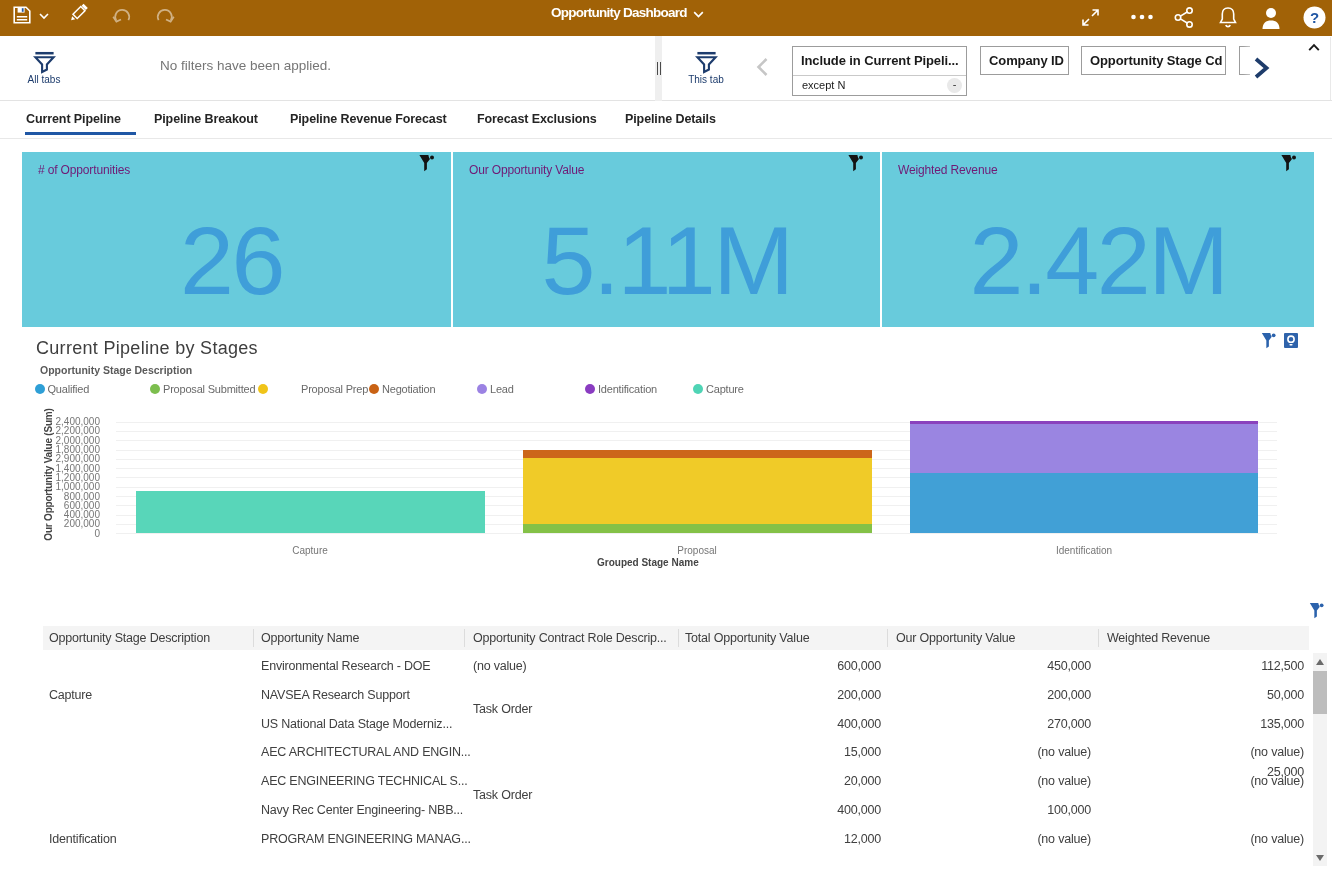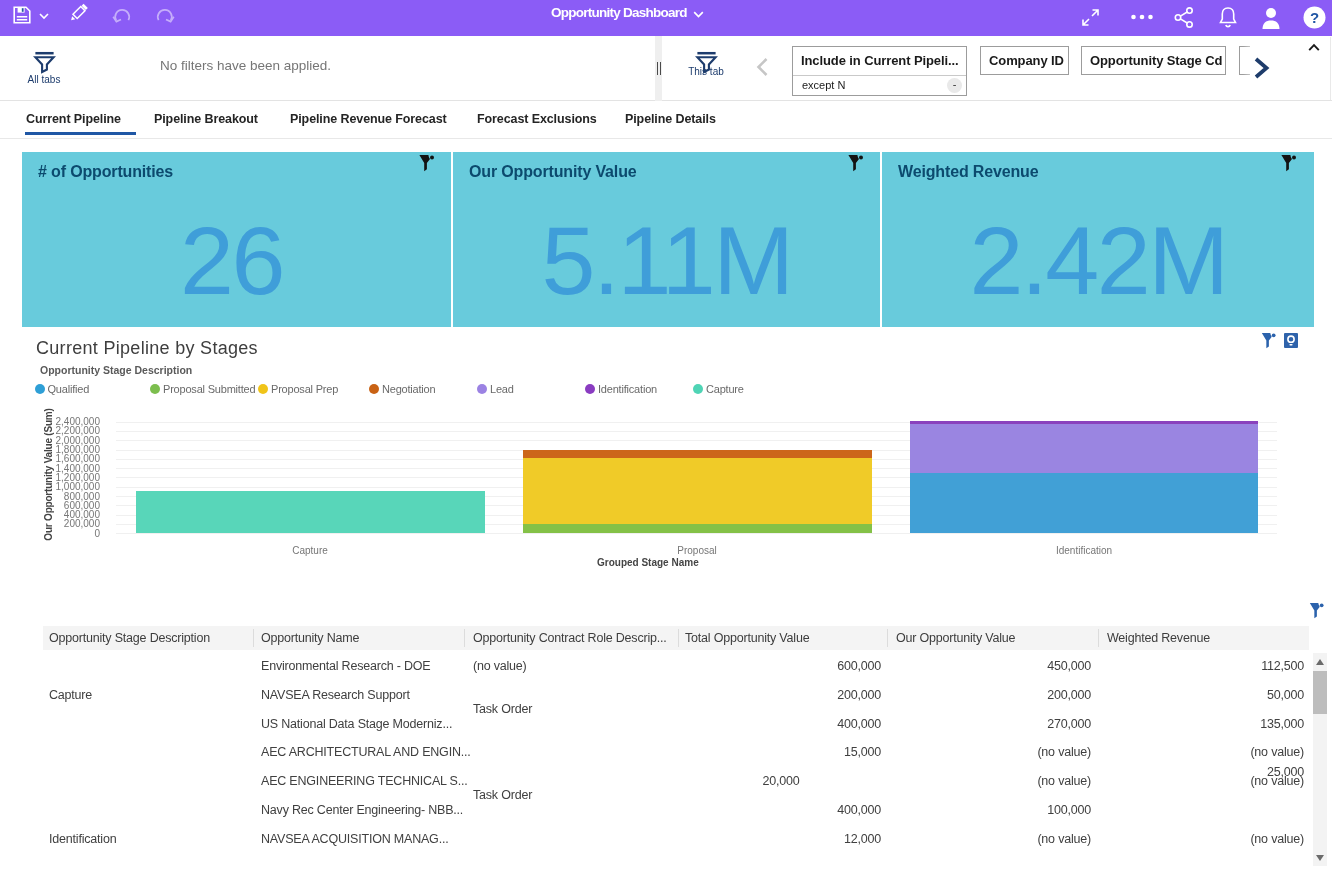--- a/index.html
+++ b/index.html
@@ -3,21 +3,21 @@
 <meta charset="utf-8">
 <style>
 * { margin:0; padding:0; box-sizing:border-box; }
 html,body { width:1332px; height:870px; overflow:hidden; background:#fff;
   font-family:"Liberation Sans", sans-serif; }
 #page { position:relative; width:1332px; height:870px; }
 .abs { position:absolute; }
 
 
 #navbar { position:absolute; left:0; top:0; width:1332px; height:45px;
-  background:#8b5cf6; border-bottom:1px solid #17437f; }
+  background:#a16207; border-bottom:1px solid #17437f; }
 #navbar svg { position:absolute; }
 #title { position:absolute; top:0; height:35px; line-height:25px; left:551px;
   color:#fff; font-size:13.5px; font-weight:700; letter-spacing:-0.75px; }
 
 
 #ftoolbar { position:absolute; left:0; top:36px; width:1332px; height:64px; background:#fff; }
 #ftoolbar-border { position:absolute; left:0; top:100px; width:1332px; height:1px; background:#e3e3e3; }
 .funnel-lbl { position:absolute; font-size:10px; color:#1d3c6d; text-align:center; }
 #nofilters { position:absolute; left:160px; top:58px; width:380px; text-align:left;
   color:#767676; font-size:13.5px; }
@@ -32,21 +32,21 @@
 
 
 #tabbar { position:absolute; left:0; top:101px; width:1332px; height:38px; background:#fff;
   border-bottom:1px solid #e8e8e8; }
 .tab { position:absolute; top:101px; height:38px; line-height:37px; font-size:12.5px; font-weight:700;
   color:#252525; letter-spacing:-0.1px; white-space:nowrap; }
 #tab-underline { position:absolute; left:25px; top:132px; width:111px; height:3px; background:#1f57a5; }
 
 
 .kpi { position:absolute; top:152px; height:175px; background:#68cbdc; }
-.kpi-title { position:absolute; left:16px; top:11px; font-size:16px; font-weight:700; color:#0c4a6e;
+.kpi-title { position:absolute; left:16px; top:11px; font-size:12px; font-weight:400; color:#701a75;
   letter-spacing:-0.15px; }
 .kpi-num { position:absolute; left:0; width:100%; top:33px; height:151px; text-align:center;
   font-size:97px; color:#3f9ed9; line-height:151px; letter-spacing:-2.5px; }
 
 
 #chart-title { position:absolute; left:36px; top:338px; font-size:18px; color:#3e3e3e; letter-spacing:0.3px; }
 #legend-title { position:absolute; left:40px; top:364px; font-size:10.5px; font-weight:700; color:#5a5a5a; }
 .leg-dot { position:absolute; top:384px; width:10px; height:10px; border-radius:50%; }
 .leg-txt { position:absolute; top:382.5px; font-size:11px; letter-spacing:-0.2px; color:#6a6a6a; }
 .gridline { position:absolute; height:1px; background:#f0f0f0; left:116px; width:1161px; }
@@ -164,21 +164,21 @@
 <div class="funnel-lbl" style="left:14px; top:74px; width:60px;">All tabs</div>
 <div id="nofilters">No filters have been applied.</div>
 <div id="splitter"></div>
 <div class="spbar" style="left:656.5px;"></div>
     <div class="spbar" style="left:659.5px;"></div>
 
 <svg class="abs" style="left:695px; top:51px;" width="23" height="23" viewBox="0 0 24 24">
   <rect x="2.5" y="1" width="19" height="2.6" fill="#1d3c6d"></rect>
   <path d="M2.5 6.5 h19 l-7 7.6 v5.2 l-5 2.6 v-7.8 z" fill="none" stroke="#1d3c6d" stroke-width="2.2"></path>
 </svg>
-<div class="funnel-lbl" style="left:676px; top:66px; width:60px;">This tab</div>
+<div class="funnel-lbl" style="left:676px; top:74px; width:60px;">This tab</div>
 
 <svg id="chev-left" width="14" height="20" viewBox="0 0 14 20">
   <path d="M11.5 2 L3.5 10 L11.5 18" fill="none" stroke="#c6c6c6" stroke-width="2.6"></path>
 </svg>
 
 <div class="chip" style="left:792px; top:46px; width:175px; height:50px;">
   <div class="chip-label">Include in Current Pipeli...</div>
   <div style="border-top:1px solid #c9c9c9; height:20px; position:relative;">
     <span style="font-size:11px; color:#1a1a1a; position:absolute; left:9px; top:3px;">except N</span>
     <span style="position:absolute; right:4px; top:2px; width:15px; height:15px; border-radius:50%;
@@ -249,21 +249,21 @@
   <circle cx="7" cy="6.2" r="3.1" fill="none" stroke="#fff" stroke-width="1.6"></circle>
   <rect x="5.4" y="11" width="3.2" height="1.5" rx="0.7" fill="#fff"></rect>
 </svg>
 
 <div id="legend-title">Opportunity Stage Description</div>
 <div class="leg-dot" style="left:34.5px; background:#2e9fd6;"></div>
     <div class="leg-txt" style="left:47.5px;">Qualified</div>
 <div class="leg-dot" style="left:150px; background:#7cbe4e;"></div>
     <div class="leg-txt" style="left:163px;">Proposal Submitted</div>
 <div class="leg-dot" style="left:258px; background:#f0c419;"></div>
-    <div class="leg-txt" style="left:271px;">Proposal Prep</div>
+    <div class="leg-txt" style="left:260px;padding-left:41px;">Proposal Prep</div>
 <div class="leg-dot" style="left:369px; background:#c96214;"></div>
     <div class="leg-txt" style="left:382px;">Negotiation</div>
 <div class="leg-dot" style="left:477px; background:#9b82e3;"></div>
     <div class="leg-txt" style="left:490px;">Lead</div>
 <div class="leg-dot" style="left:585px; background:#8a3cc1;"></div>
     <div class="leg-txt" style="left:598px;">Identification</div>
 <div class="leg-dot" style="left:693px; background:#4fd4b5;"></div>
     <div class="leg-txt" style="left:706px;">Capture</div>
 
 <div id="chartarea"></div>
@@ -309,21 +309,21 @@
     <div class="ylab" style="left: 45px; top: 498.8px;">600,000</div>
     <div class="gridline" style="top: 496px;"></div>
     <div class="ylab" style="left: 45px; top: 489.5px;">800,000</div>
     <div class="gridline" style="top: 486.7px;"></div>
     <div class="ylab" style="left: 45px; top: 480.2px;">1,000,000</div>
     <div class="gridline" style="top: 477.4px;"></div>
     <div class="ylab" style="left: 45px; top: 470.9px;">1,200,000</div>
     <div class="gridline" style="top: 468.1px;"></div>
     <div class="ylab" style="left: 45px; top: 461.6px;">1,400,000</div>
     <div class="gridline" style="top: 458.8px;"></div>
-    <div class="ylab" style="left: 45px; top: 452.3px;">1,600,000</div>
+    <div class="ylab" style="left: 45px; top: 452.3px;">2,900,000</div>
     <div class="gridline" style="top: 449.5px;"></div>
     <div class="ylab" style="left: 45px; top: 443px;">1,800,000</div>
     <div class="gridline" style="top: 440.2px;"></div>
     <div class="ylab" style="left: 45px; top: 433.7px;">2,000,000</div>
     <div class="gridline" style="top: 430.9px;"></div>
     <div class="ylab" style="left: 45px; top: 424.4px;">2,200,000</div>
     <div class="gridline" style="top: 421.6px;"></div>
     <div class="ylab" style="left: 45px; top: 415.1px;">2,400,000</div>
     <div class="bar" style="left: 136px; width: 348.5px; top: 490.5px; height: 42.7px; background: rgb(88, 214, 185);"></div>
     <div class="bar" style="left: 523px; width: 348.5px; top: 524px; height: 9.2px; background: rgb(132, 193, 71);"></div>
@@ -344,27 +344,27 @@
     <div class="td num" style="left: 1104px; top: 680.5px; width: 200px;">50,000</div>
     <div class="td" style="left: 261px; top: 709.5px;">US National Data Stage Moderniz...</div>
     <div class="td num" style="left: 681px; top: 709.5px; width: 200px;">400,000</div>
     <div class="td num" style="left: 891px; top: 709.5px; width: 200px;">270,000</div>
     <div class="td num" style="left: 1104px; top: 709.5px; width: 200px;">135,000</div>
     <div class="td" style="left: 261px; top: 738px;">AEC ARCHITECTURAL AND ENGIN...</div>
     <div class="td num" style="left: 681px; top: 738px; width: 200px;">15,000</div>
     <div class="td num" style="left: 891px; top: 738px; width: 200px;">(no value)</div>
     <div class="td num" style="left: 1104px; top: 738px; width: 200px;">(no value)</div>
     <div class="td" style="left: 261px; top: 766.5px;">AEC ENGINEERING TECHNICAL S...</div>
-    <div class="td num" style="left: 681px; top: 766.5px; width: 200px; text-align: center;">20,000</div>
+    <div class="td num" style="left: 681px; top: 766.5px; width: 200px;">20,000</div>
     <div class="td num" style="left: 891px; top: 766.5px; width: 200px;">(no value)</div>
     <div class="td num" style="left: 1104px; top: 766.5px; width: 200px;">(no value)</div>
     <div class="td" style="left: 261px; top: 795.5px;">Navy Rec Center Engineering- NBB...</div>
     <div class="td num" style="left: 681px; top: 795.5px; width: 200px;">400,000</div>
     <div class="td num" style="left: 891px; top: 795.5px; width: 200px;">100,000</div>
     <div class="td num" style="left: 1104px; top: 758px; width: 200px;">25,000</div>
     <div class="td" style="left: 49px; top: 824.5px;">Identification</div>
-    <div class="td" style="left: 261px; top: 824.5px;">NAVSEA ACQUISITION MANAG...</div>
+    <div class="td" style="left: 261px; top: 824.5px;">PROGRAM ENGINEERING MANAG...</div>
     <div class="td num" style="left: 681px; top: 824.5px; width: 200px;">12,000</div>
     <div class="td num" style="left: 891px; top: 824.5px; width: 200px;">(no value)</div>
     <div class="td num" style="left: 1104px; top: 824.5px; width: 200px;">(no value)</div>
     <div class="td" style="left: 473px; top: 695px;">Task Order</div>
     <div class="td" style="left: 473px; top: 781px;">Task Order</div>
 </div>
 
 </body></html>

